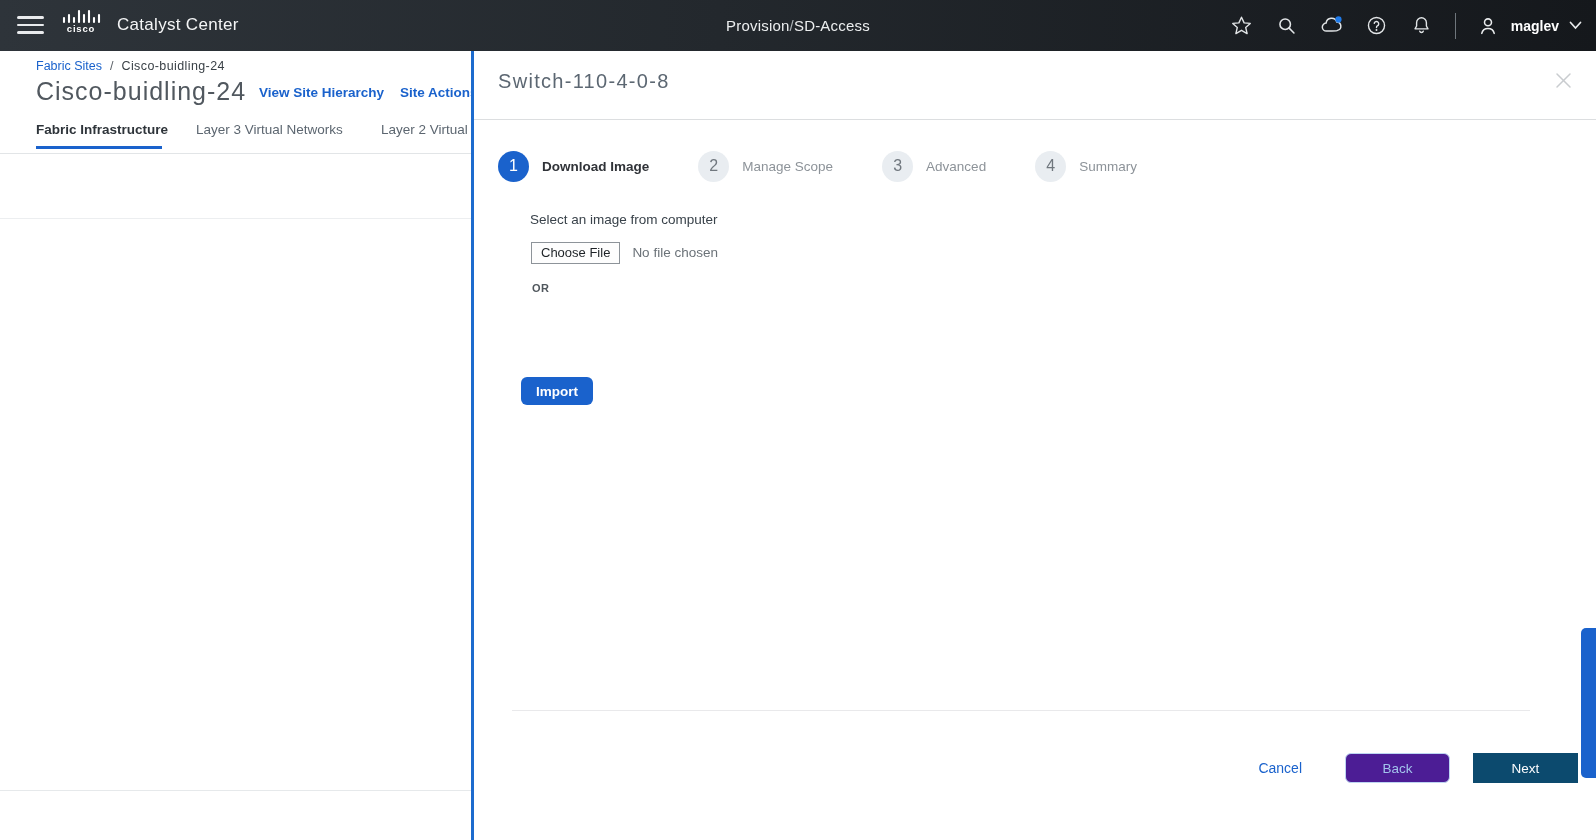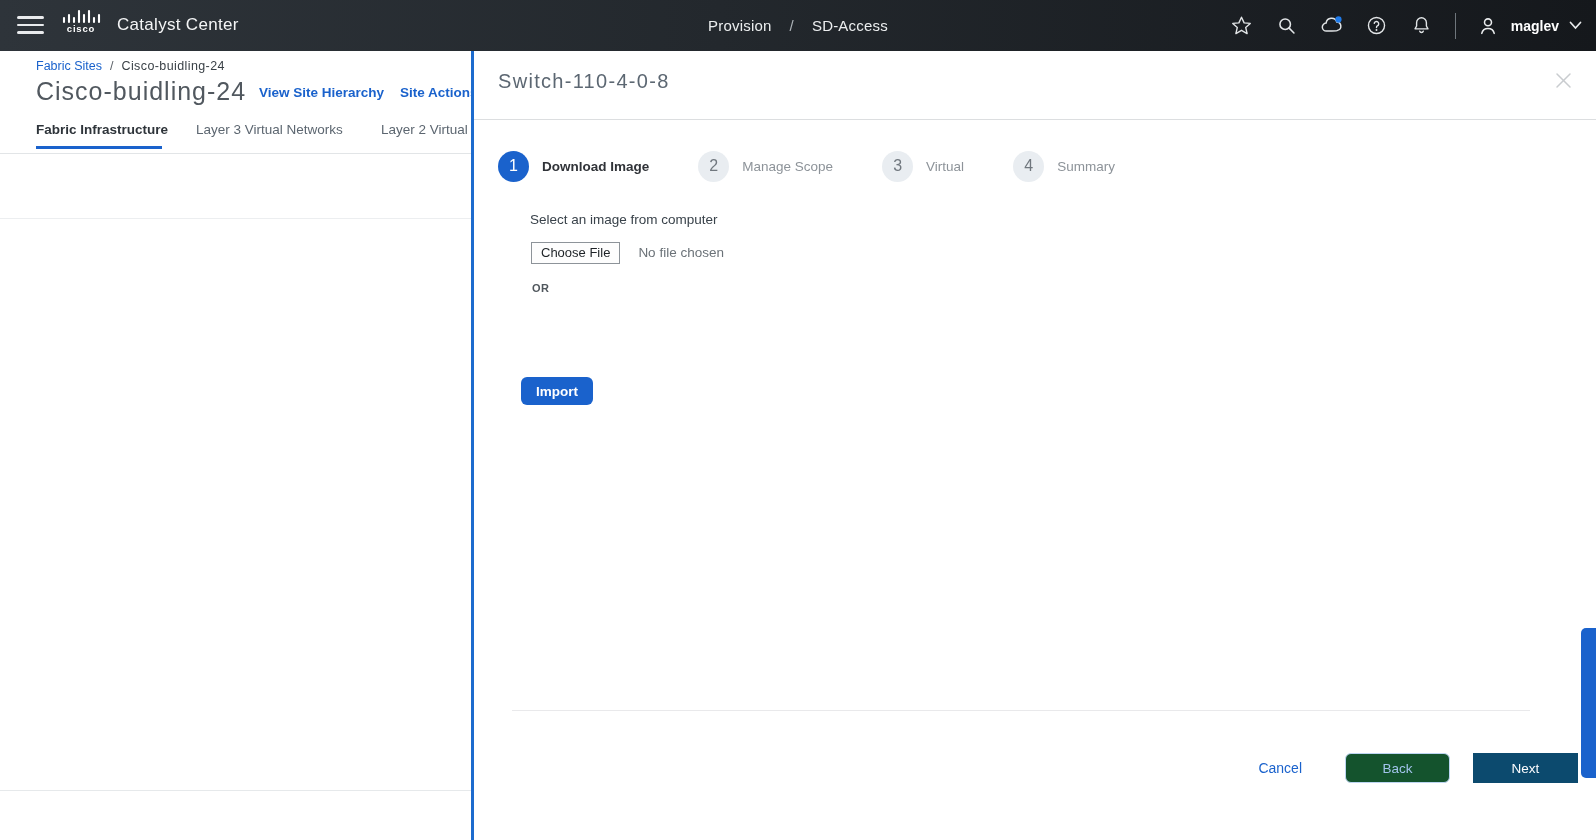--- a/index.html
+++ b/index.html
@@ -9,21 +9,21 @@
   
   .topbar { position:absolute; left:0; top:0; width:1596px; height:51px;
             background:linear-gradient(90deg,#2e343a 0%, #23282d 45%, #15181c 100%);
             display:flex; align-items:center; }
   .hamburger { position:absolute; left:17px; top:14px; width:27px; height:22px; display:flex; flex-direction:column; justify-content:space-between; padding:2px 0; cursor:pointer; }
   .hamburger span { display:block; height:2.6px; background:#e9ebed; border-radius:2px; }
   .cisco-logo { position:absolute; left:59px; top:9px; width:44px; height:33px; text-align:center; }
   .cisco-logo svg { display:block; margin:0 auto; }
   .cisco-logo .cisco-word { color:#fff; font-size:9.5px; font-weight:bold; letter-spacing:0.8px; line-height:9px; }
   .brand { position:absolute; left:117px; top:15px; color:#f4f5f6; font-size:17px; letter-spacing:0.3px; }
-  .topnav { position:absolute; left:0; top:0; width:100%; height:51px; display:flex; align-items:center; justify-content:center; gap:18px; pointer-events:none; }
+  .topnav { position:absolute; left:0; top:0; width:100%; height:51px; display:flex; align-items:center; justify-content:center; pointer-events:none; }
   .topnav span { pointer-events:auto; color:#eceeef; font-size:15px; letter-spacing:0.2px; }
   .topnav .sep { color:#aeb4b9; }
   .top-icons { position:absolute; right:0; top:0; height:51px; display:flex; align-items:center; }
   .tico { width:24px; height:24px; display:flex; align-items:center; justify-content:center; margin-right:21px; cursor:pointer; }
   .top-divider { width:1px; height:26px; background:#6f767c; margin-right:21px; }
   .userbox { display:flex; align-items:center; margin-right:14px; cursor:pointer; }
   .username { color:#fff; font-size:14px; font-weight:bold; margin:0 10px 0 12px; }
 
   
   .left-panel { position:absolute; left:0; top:51px; width:472px; height:789px; background:#fff; overflow:hidden; }
@@ -60,34 +60,34 @@
                  font-size:16px; display:flex; align-items:center; justify-content:center; }
   .step.active .step-circle { background:#1a62cc; color:#fff; }
   .step-label { margin-left:13px; font-size:13.5px; color:#8d9399; white-space:nowrap; }
   .step.active .step-label { color:#303338; font-weight:bold; }
   .step + .step { margin-left:49px; }
 
   
   .form-label { position:absolute; left:56px; top:161px; font-size:13.5px; color:#39424a; }
   .file-row { position:absolute; left:57px; top:190px; height:23px; display:flex; align-items:center; cursor:pointer; }
   .choose-btn { border:1px solid #8d9399; border-radius:0; background:#fdfdfd; padding:2px 9px 3px; font-size:13px; color:#1d2226; }
-  .file-status { margin-left:18px; font-size:13.5px; color:#6b7278; }
+  .file-status { margin-left:12px; font-size:13.5px; color:#6b7278; }
   .or-label { position:absolute; left:58px; top:231px; font-size:11px; font-weight:bold; color:#50575d; letter-spacing:0.4px; }
   .url-input { position:absolute; left:45px; top:260px; width:243px; height:29px; border:none; outline:none;
                border-bottom:1px solid #70767c; font-size:14px; color:#30363c; background:transparent; padding:0 0 2px 3px;
                font-family:"Liberation Sans", sans-serif; }
   .url-input::placeholder { color:#959ba1; }
   .import-btn { position:absolute; left:47px; top:326px; width:72px; height:28px; background:#1a62cc; color:#fff;
                 border:none; border-radius:6px; font-size:13.5px; font-weight:bold; cursor:pointer;
                 font-family:"Liberation Sans", sans-serif; }
 
   
   .dlg-ftr-div { position:absolute; left:38px; top:659px; right:66px; height:1px; background:#e9e9eb; }
   .cancel-link { position:absolute; right:294px; top:709px; font-size:14px; color:#1a62cc; cursor:pointer; }
-  .back-btn { position:absolute; right:146px; top:702px; width:105px; height:30px; background:#14532d;
+  .back-btn { position:absolute; right:146px; top:702px; width:105px; height:30px; background:#4c1d95;
               border:1px solid #bdd5f2; border-radius:6px; color:#a3c4ec; font-size:13.5px;
               font-family:"Liberation Sans", sans-serif; }
   .next-btn { position:absolute; right:18px; top:702px; width:105px; height:30px; background:#0c4a6e;
               border:none; border-radius:0; color:#fbfcfe; font-size:13.5px;
               font-family:"Liberation Sans", sans-serif; }
 
   
   .scroll-thumb { position:absolute; right:0; top:577px; width:15px; height:150px; background:#1a62cc; border-radius:5px 0 0 5px; cursor:grab; }
 </style>
 </head>
@@ -208,21 +208,21 @@
       <div class="step active">
         <div class="step-circle">1</div>
         <div class="step-label">Download Image</div>
       </div>
       <div class="step">
         <div class="step-circle">2</div>
         <div class="step-label">Manage Scope</div>
       </div>
       <div class="step">
         <div class="step-circle">3</div>
-        <div class="step-label">Virtual</div>
+        <div class="step-label">Advanced</div>
       </div>
       <div class="step">
         <div class="step-circle">4</div>
         <div class="step-label">Summary</div>
       </div>
     </div>
 
     <div class="form-label">Select an image from computer</div>
 
     <div class="file-row">

